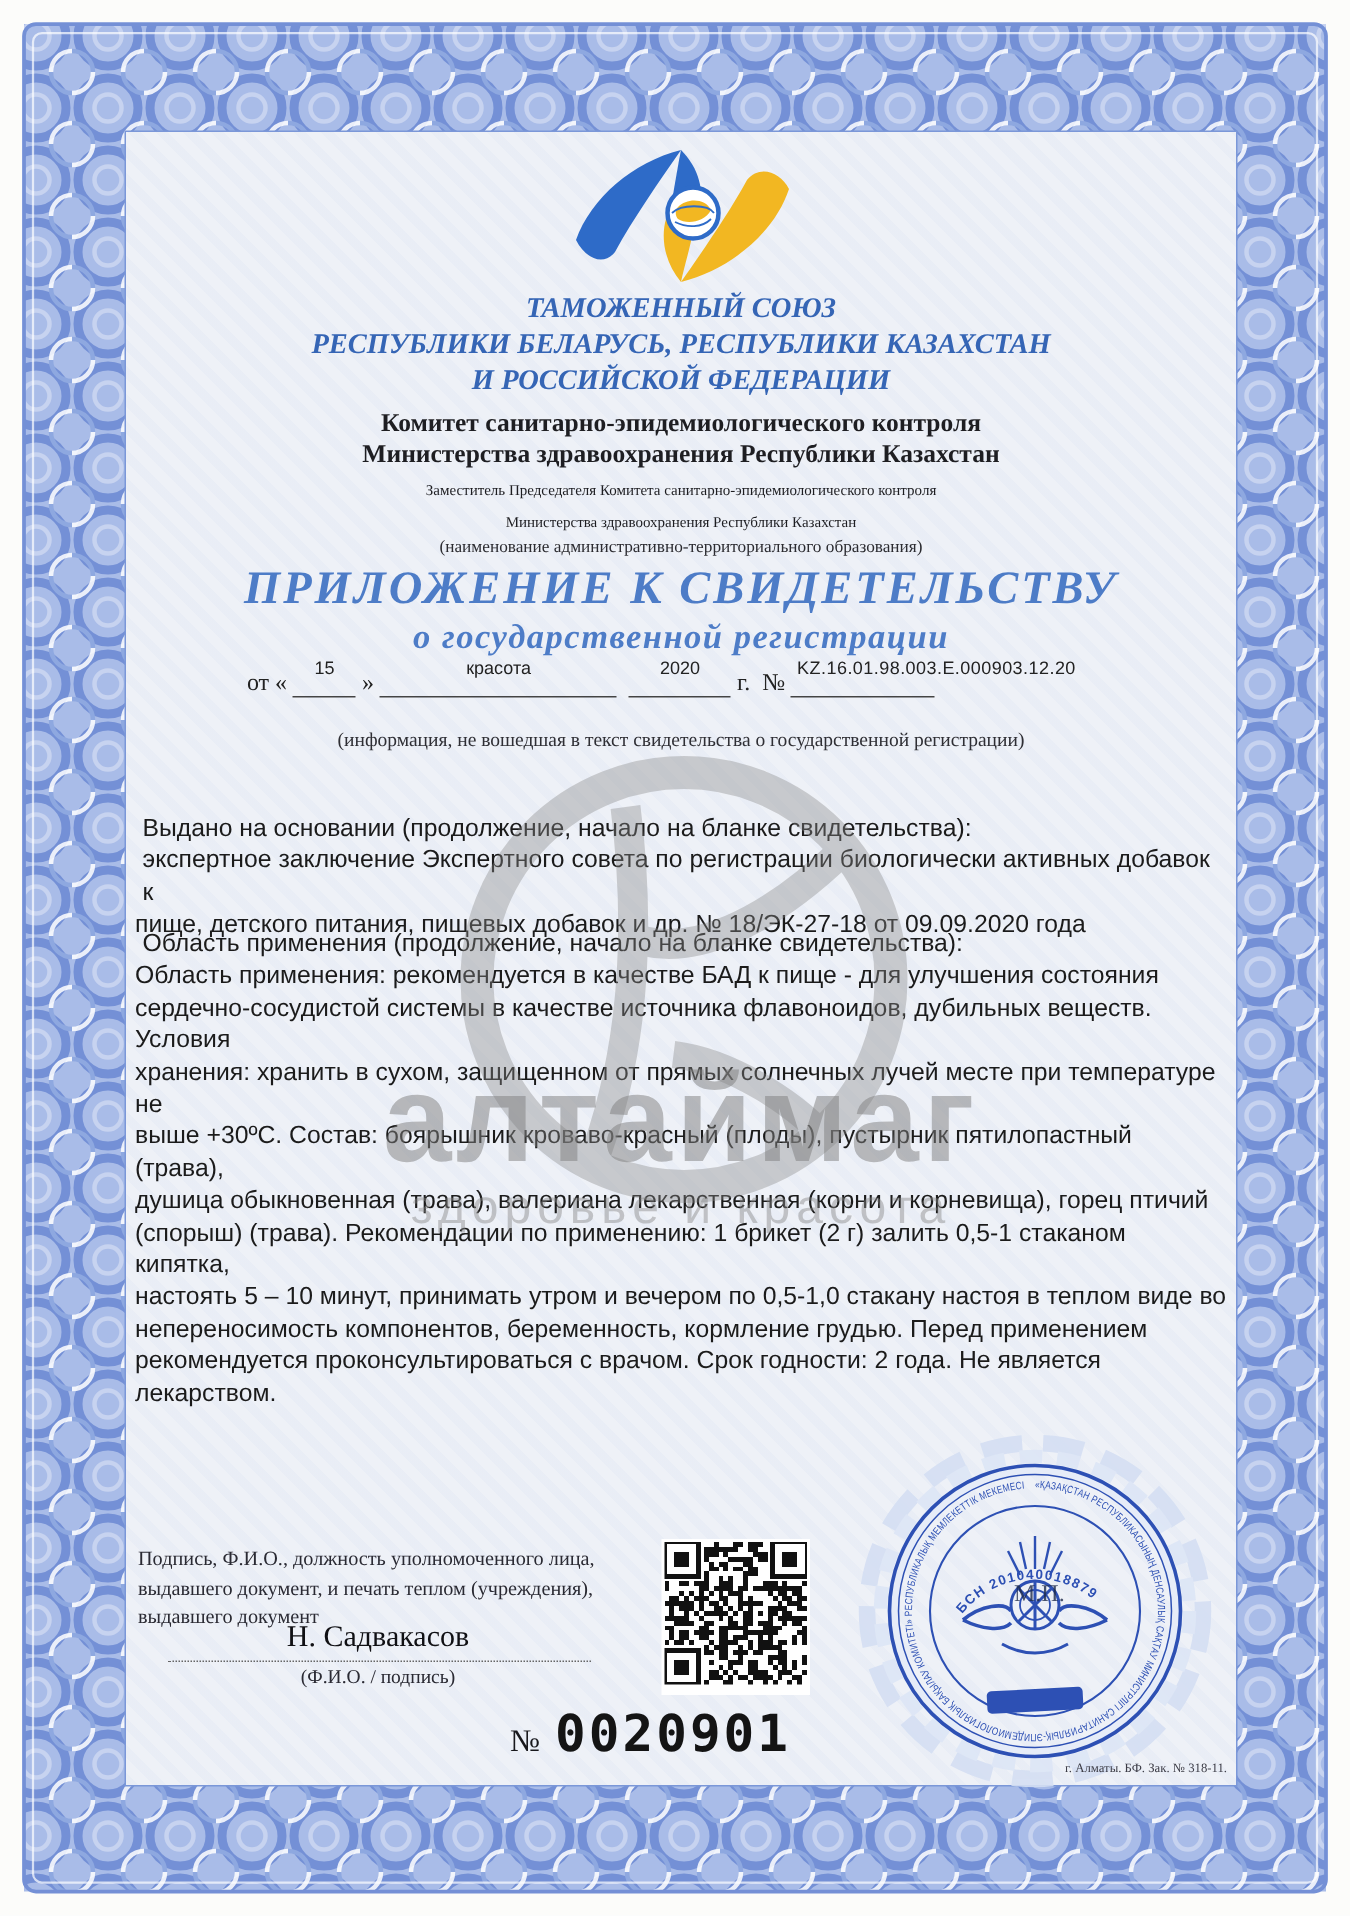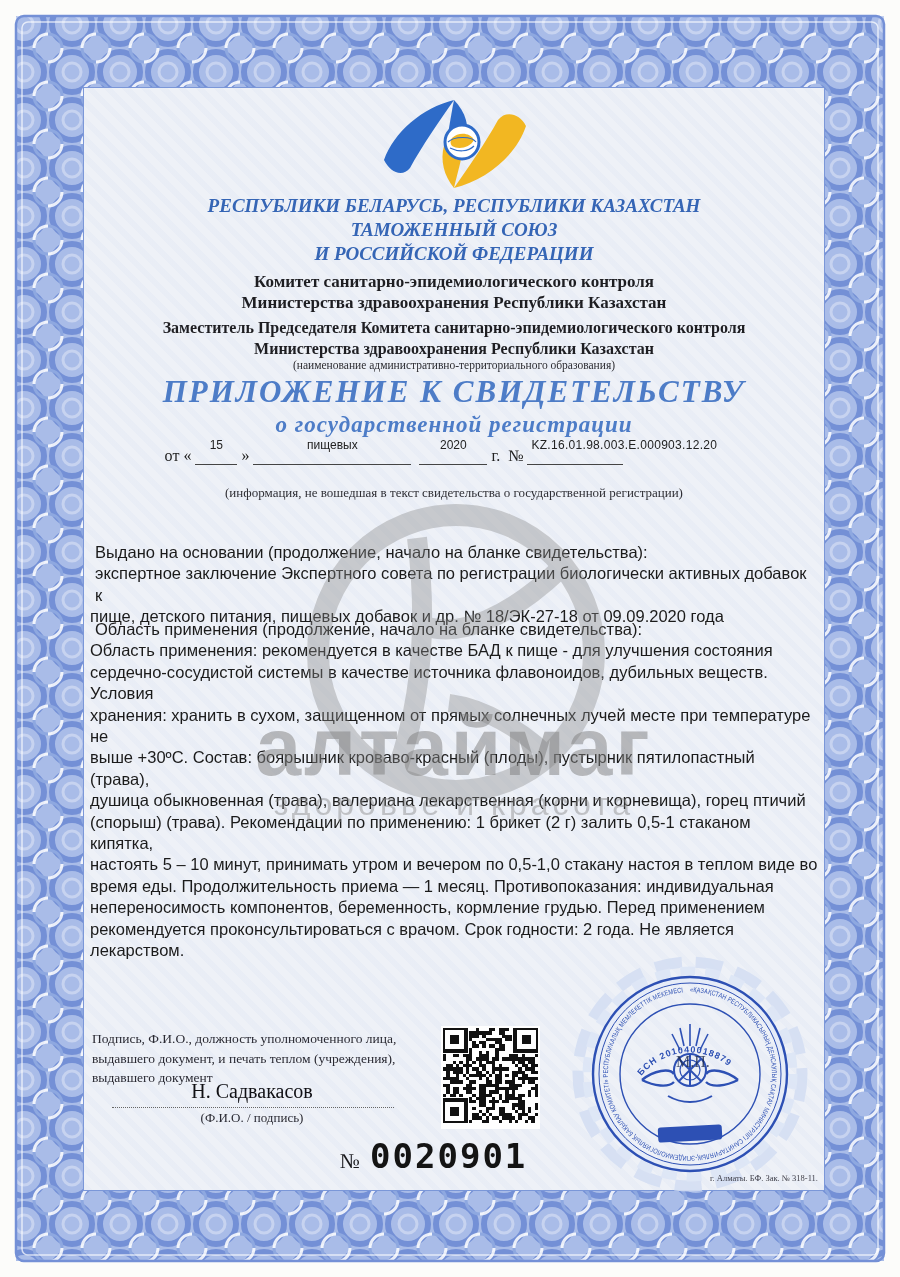--- a/index.html
+++ b/index.html
@@ -8,21 +8,21 @@
   .border-frame{position:absolute;left:0;top:0;}
   .inner{position:absolute;left:84px;top:88px;width:740px;height:1102px;
          background:#eef1f7;
          background-image:repeating-linear-gradient(45deg,rgba(190,205,235,.10) 0 6px,rgba(255,255,255,0) 6px 13px);}
   .abs{position:absolute;}
   .center{left:0;width:100%;text-align:center;}
 
   
   .org-line{font-style:italic;font-weight:bold;color:#3565b5;font-size:19px;line-height:24px;}
   .committee-line{font-weight:bold;color:#1e1e22;font-size:17px;line-height:21px;}
-  .official-line{font-weight:bold;color:#1e1e22;font-size:16px;line-height:21px;}
+  .official-line{font-weight:normal;color:#1e1e22;font-size:10px;line-height:21px;}
   .territory-note{font-size:11.5px;color:#2c2c31;}
   .title-main{font-style:italic;font-weight:bold;color:#4d7cc7;font-size:31px;letter-spacing:2px;line-height:36px;}
   .title-sub{font-style:italic;font-weight:bold;color:#4d7cc7;font-size:23px;letter-spacing:1px;line-height:27px;}
 
   
   .date-row{display:flex;justify-content:center;align-items:flex-end;font-size:16px;color:#222;}
   .slot{display:inline-block;border-bottom:1.2px solid #444;text-align:center;height:22px;position:relative;margin:0 4px;}
   .slot .val{position:absolute;left:0;width:100%;top:-4px;font-family:"Liberation Sans",sans-serif;font-size:12px;white-space:nowrap;}
   .slot.num .val{text-align:right;left:4px;width:auto;font-weight:normal;letter-spacing:.3px;}
   .info-note{font-size:13px;color:#2f2f35;}
@@ -77,22 +77,22 @@
       <path d="M14,62 C24,34 52,10 84,2 C70,22 52,48 40,70 C32,80 20,74 14,62 Z" fill="#2e6bc8"></path>
       <path d="M84,2 C96,14 100,30 96,44 L78,36 C80,24 82,12 84,2 Z" fill="#2e6bc8"></path>
       <path d="M156,28 C146,58 116,82 84,90 C98,70 116,44 128,22 C136,12 150,16 156,28 Z" fill="#f2b722"></path>
       <path d="M84,90 C74,78 70,62 74,48 L92,56 C90,68 86,80 84,90 Z" fill="#f2b722"></path>
       <circle cx="92" cy="44" r="17" fill="#ffffff" stroke="#2e6bc8" stroke-width="3"></circle>
       <path d="M82,40 C88,34 100,34 104,42 C100,50 88,52 82,48 C80,46 80,42 82,40 Z" fill="#f2b722"></path>
       <path d="M78,44 C84,38 102,38 106,44 M80,50 C88,54 98,54 104,48" stroke="#2e6bc8" stroke-width="1.2" fill="none"></path>
     </svg>
 
     <div class="abs center" style="top:106px;">
+      <div class="org-line">ТАМОЖЕННЫЙ СОЮЗ</div>
       <div class="org-line">РЕСПУБЛИКИ БЕЛАРУСЬ, РЕСПУБЛИКИ КАЗАХСТАН</div>
-      <div class="org-line">ТАМОЖЕННЫЙ СОЮЗ</div>
       <div class="org-line">И РОССИЙСКОЙ ФЕДЕРАЦИИ</div>
       <div style="height:5px;"></div>
       <div class="committee-line">Комитет санитарно-эпидемиологического контроля</div>
       <div class="committee-line">Министерства здравоохранения Республики Казахстан</div>
       <div style="height:4px;"></div>
       <div class="official-line">Заместитель Председателя Комитета санитарно-эпидемиологического контроля</div>
       <div class="official-line">Министерства здравоохранения Республики Казахстан</div>
     </div>
 
     <div class="abs center territory-note" style="top:271px;">(наименование административно-территориального образования)</div>
@@ -100,21 +100,21 @@
     <div class="abs center title-main" style="top:286px;">ПРИЛОЖЕНИЕ К СВИДЕТЕЛЬСТВУ</div>
     <div class="abs center title-sub" style="top:323px;">о государственной регистрации</div>
 
     <div class="abs date-row" style="top:354px;left:0;width:100%;padding-left:20px;">
       <span>от «</span>
       <span class="slot" style="width:42px;">
         <span class="val">15</span>
       </span>
       <span>»</span>
       <span class="slot" style="width:158px;">
-        <span class="val">пищевых</span>
+        <span class="val">красота</span>
       </span>
       <span class="slot" style="width:68px;">
         <span class="val">2020</span>
       </span>
       <span>г.</span>
       <span style="margin-left:8px;">№</span>
       <span class="slot num" style="width:96px;margin-right:160px;">
         <span class="val">KZ.16.01.98.003.Е.000903.12.20</span>
       </span>
     </div>
@@ -129,21 +129,20 @@
 
     <div class="abs body-text" style="left:6px;top:531px;width:728px;">
       <div style="padding-left:5px;">Область применения (продолжение, начало на бланке свидетельства):</div>
       <div>Область применения: рекомендуется в качестве БАД к пище - для улучшения состояния</div>
       <div>сердечно-сосудистой системы в качестве источника флавоноидов, дубильных веществ. Условия</div>
       <div>хранения: хранить в сухом, защищенном от прямых солнечных лучей месте при температуре не</div>
       <div>выше +30ºС. Состав: боярышник кроваво-красный (плоды), пустырник пятилопастный (трава),</div>
       <div>душица обыкновенная (трава), валериана лекарственная (корни и корневища), горец птичий</div>
       <div>(спорыш) (трава). Рекомендации по применению: 1 брикет (2 г) залить 0,5-1 стаканом кипятка,</div>
       <div>настоять 5 – 10 минут, принимать утром и вечером по 0,5-1,0 стакану настоя в теплом виде во</div>
-      <div>время еды.  Продолжительность приема — 1 месяц. Противопоказания: индивидуальная</div>
       <div>непереносимость компонентов, беременность, кормление грудью. Перед применением</div>
       <div>рекомендуется проконсультироваться с врачом. Срок годности: 2 года. Не является лекарством.</div>
     </div>
 
     <svg class="abs wm" style="left:215px;top:405px;" width="315" height="320" viewBox="0 0 315 320" opacity="0.38">
       <circle cx="157" cy="160" r="138" fill="none" stroke="#8a8a8a" stroke-width="22"></circle>
       <path d="M95,285 C120,220 130,140 118,45" fill="none" stroke="#8a8a8a" stroke-width="20"></path>
       <path d="M118,130 C160,150 215,120 262,75" fill="none" stroke="#8a8a8a" stroke-width="20"></path>
       <path d="M150,210 C190,215 235,245 255,270" fill="none" stroke="#8a8a8a" stroke-width="18"></path>
     </svg>

